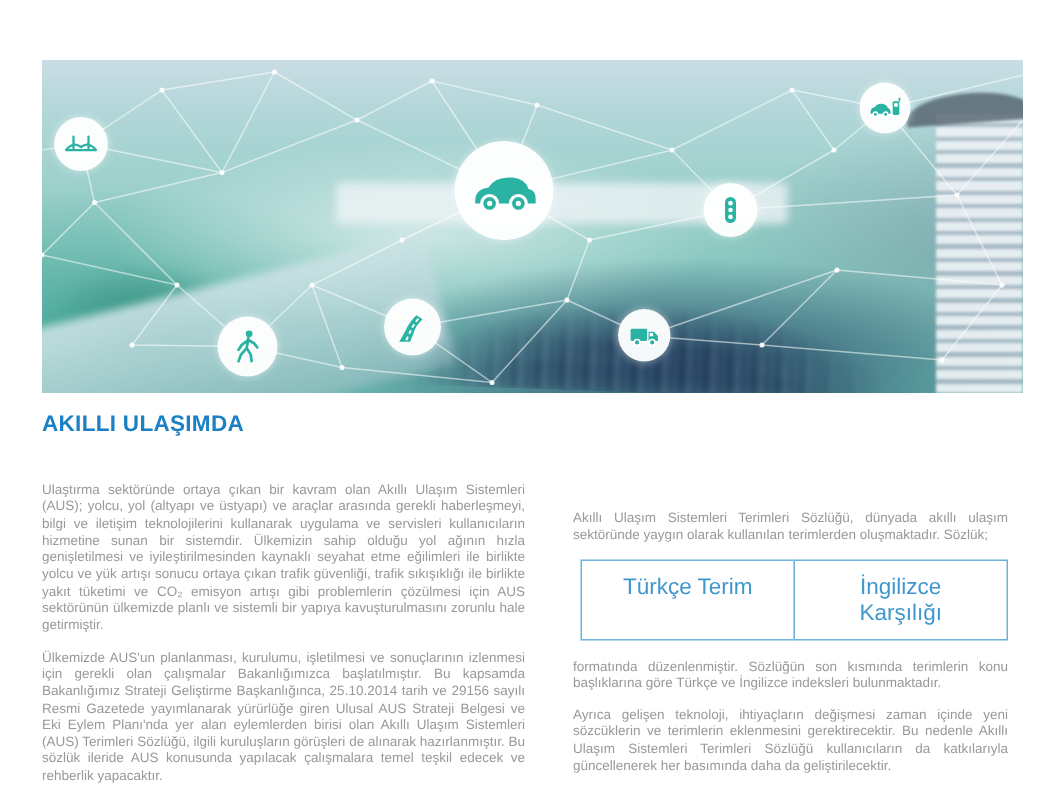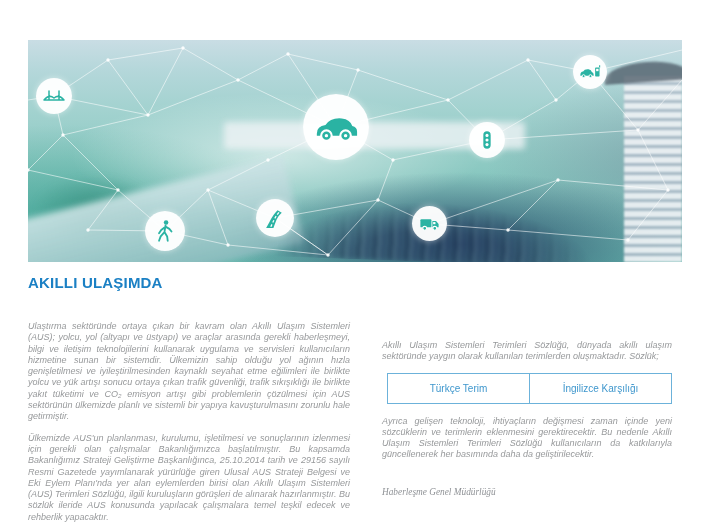--- a/index.html
+++ b/index.html
@@ -36,24 +36,24 @@
   .hero svg.net{position:absolute;left:0;top:0;}
   .icon-circle{position:absolute;background:rgba(255,255,255,.96);border-radius:50%;
       display:flex;align-items:center;justify-content:center;box-shadow:0 0 6px rgba(255,255,255,.5);}
 
   
   .title{position:absolute;left:28px;top:274px;color:#1b80c4;font-weight:bold;
       font-size:15px;line-height:18px;letter-spacing:.2px;}
   .col{position:absolute;}
   .col-left{left:28px;top:321px;width:322px;}
   .col-right{left:382px;top:340px;width:290px;}
-  p.body{margin:0 0 10px 0;font-size:9px;line-height:11.3px;color:#97999b;text-align:justify;font-style:italic;}
+  p.body{margin:0 0 10px 0;font-size:9px;line-height:11.3px;color:#97999b;text-align:justify;}
   .term-table{display:flex;margin:9px 0 12px 5px;width:285px;}
   .term-cell{flex:1;border:1px solid #6cb2da;margin-left:-1px;color:#3f97cd;text-align:center;
-      font-size:10px;padding:9px 16px;background:#ffffff;}
+      font-size:15px;padding:9px 16px;background:#ffffff;}
   .term-cell:first-child{margin-left:0;}
   .signature{margin-top:26px;text-align:left;font-style:italic;color:#8f9296;font-size:9.3px;font-family:Liberation Serif, serif;}
 </style>
 </head>
 <body>
 
 <div class="page">
 
   <div class="hero">
     <div class="trees"></div>
@@ -162,17 +162,18 @@
     <p class="body">Ulaştırma sektöründe ortaya çıkan bir kavram olan Akıllı Ulaşım Sistemleri (AUS); yolcu, yol (altyapı ve üstyapı) ve araçlar arasında gerekli haberleşmeyi, bilgi ve iletişim teknolojilerini kullanarak uygulama ve servisleri kullanıcıların hizmetine sunan bir sistemdir. Ülkemizin sahip olduğu yol ağının hızla genişletilmesi ve iyileştirilmesinden kaynaklı seyahat etme eğilimleri ile birlikte yolcu ve yük artışı sonucu ortaya çıkan trafik güvenliği, trafik sıkışıklığı ile birlikte yakıt tüketimi ve CO₂ emisyon artışı gibi problemlerin çözülmesi için AUS sektörünün ülkemizde planlı ve sistemli bir yapıya kavuşturulmasını zorunlu hale getirmiştir.</p>
     <p class="body">Ülkemizde AUS'un planlanması, kurulumu, işletilmesi ve sonuçlarının izlenmesi için gerekli olan çalışmalar Bakanlığımızca başlatılmıştır. Bu kapsamda Bakanlığımız Strateji Geliştirme Başkanlığınca, 25.10.2014 tarih ve 29156 sayılı Resmi Gazetede yayımlanarak yürürlüğe giren Ulusal AUS Strateji Belgesi ve Eki Eylem Planı'nda yer alan eylemlerden birisi olan Akıllı Ulaşım Sistemleri (AUS) Terimleri Sözlüğü, ilgili kuruluşların görüşleri de alınarak hazırlanmıştır. Bu sözlük ileride AUS konusunda yapılacak çalışmalara temel teşkil edecek ve rehberlik yapacaktır.</p>
   </div>
 
   <div class="col col-right">
     <p class="body">Akıllı Ulaşım Sistemleri Terimleri Sözlüğü, dünyada akıllı ulaşım sektöründe yaygın olarak kullanılan terimlerden oluşmaktadır. Sözlük;</p>
     <div class="term-table">
       <div class="term-cell">Türkçe Terim</div>
       <div class="term-cell">İngilizce Karşılığı</div>
     </div>
+    <p class="body">formatında düzenlenmiştir. Sözlüğün son kısmında terimlerin konu başlıklarına göre Türkçe ve İngilizce indeksleri bulunmaktadır.</p>
     <p class="body">Ayrıca gelişen teknoloji, ihtiyaçların değişmesi zaman içinde yeni sözcüklerin ve terimlerin eklenmesini gerektirecektir. Bu nedenle Akıllı Ulaşım Sistemleri Terimleri Sözlüğü kullanıcıların da katkılarıyla güncellenerek her basımında daha da geliştirilecektir.</p>
     <div class="signature">Haberleşme Genel Müdürlüğü</div>
   </div>
 
 </div>
 
 </body></html>

